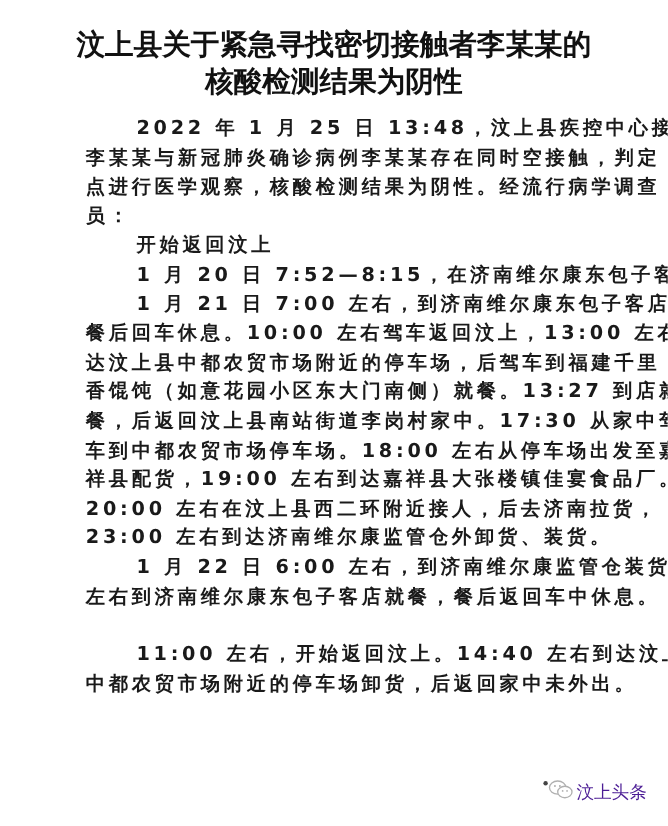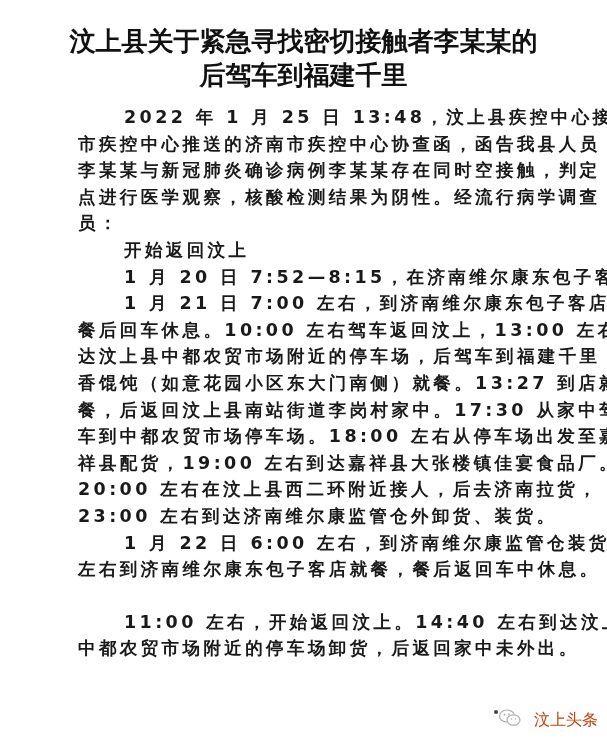--- a/index.html
+++ b/index.html
@@ -19,37 +19,36 @@
       font-size: 17.5px; color: #1a1a1a; font-weight: bold;
     }
     .line {
       height: 26.6px; line-height: 26.6px; white-space: nowrap;
       letter-spacing: 3.4px;
     }
     .indent { padding-left: 46px; }
     .gap { height: 26px; }
     .watermark {
       position: absolute; left: 498px; top: 708px;
-      display: flex; align-items: center; gap: 12px;
-      font-family: Liberation Sans, sans-serif; font-size: 16px; color: #c2410c;
+      display: flex; align-items: center; gap: 2px;
+      font-family: Liberation Sans, sans-serif; font-size: 16px; color: #4c1d95;
     }
     .watermark .dot { position: absolute; left: -4px; top: 2px; width: 4px; height: 4px; border-radius: 2px; background: #444; }
     .watermark svg { width: 24px; height: 20px; }
   </style>
 </head>
 <body>
 
 <div class="page">
   <div class="title l1">汶上县关于紧急寻找密切接触者李某某的</div>
-  <div class="title l2">后驾车到福建千里</div>
+  <div class="title l2">核酸检测结果为阴性</div>
 
   <div class="body">
 
     <div class="line indent">2022 年 1 月 25 日 13:48，汶上县疾控中心接到济宁</div>
-    <div class="line">市疾控中心推送的济南市疾控中心协查函，函告我县人员</div>
     <div class="line">李某某与新冠肺炎确诊病例李某某存在同时空接触，判定</div>
     <div class="line">点进行医学观察，核酸检测结果为阴性。经流行病学调查，</div>
     <div class="line">员：</div>
 
     <div class="line indent">开始返回汶上</div>
 
     <div class="line indent">1 月 20 日 7:52—8:15，在济南维尔康东包子客店就</div>
 
     <div class="line indent">1 月 21 日 7:00 左右，到济南维尔康东包子客店就餐，</div>
     <div class="line">餐后回车休息。10:00 左右驾车返回汶上，13:00 左右到</div>

